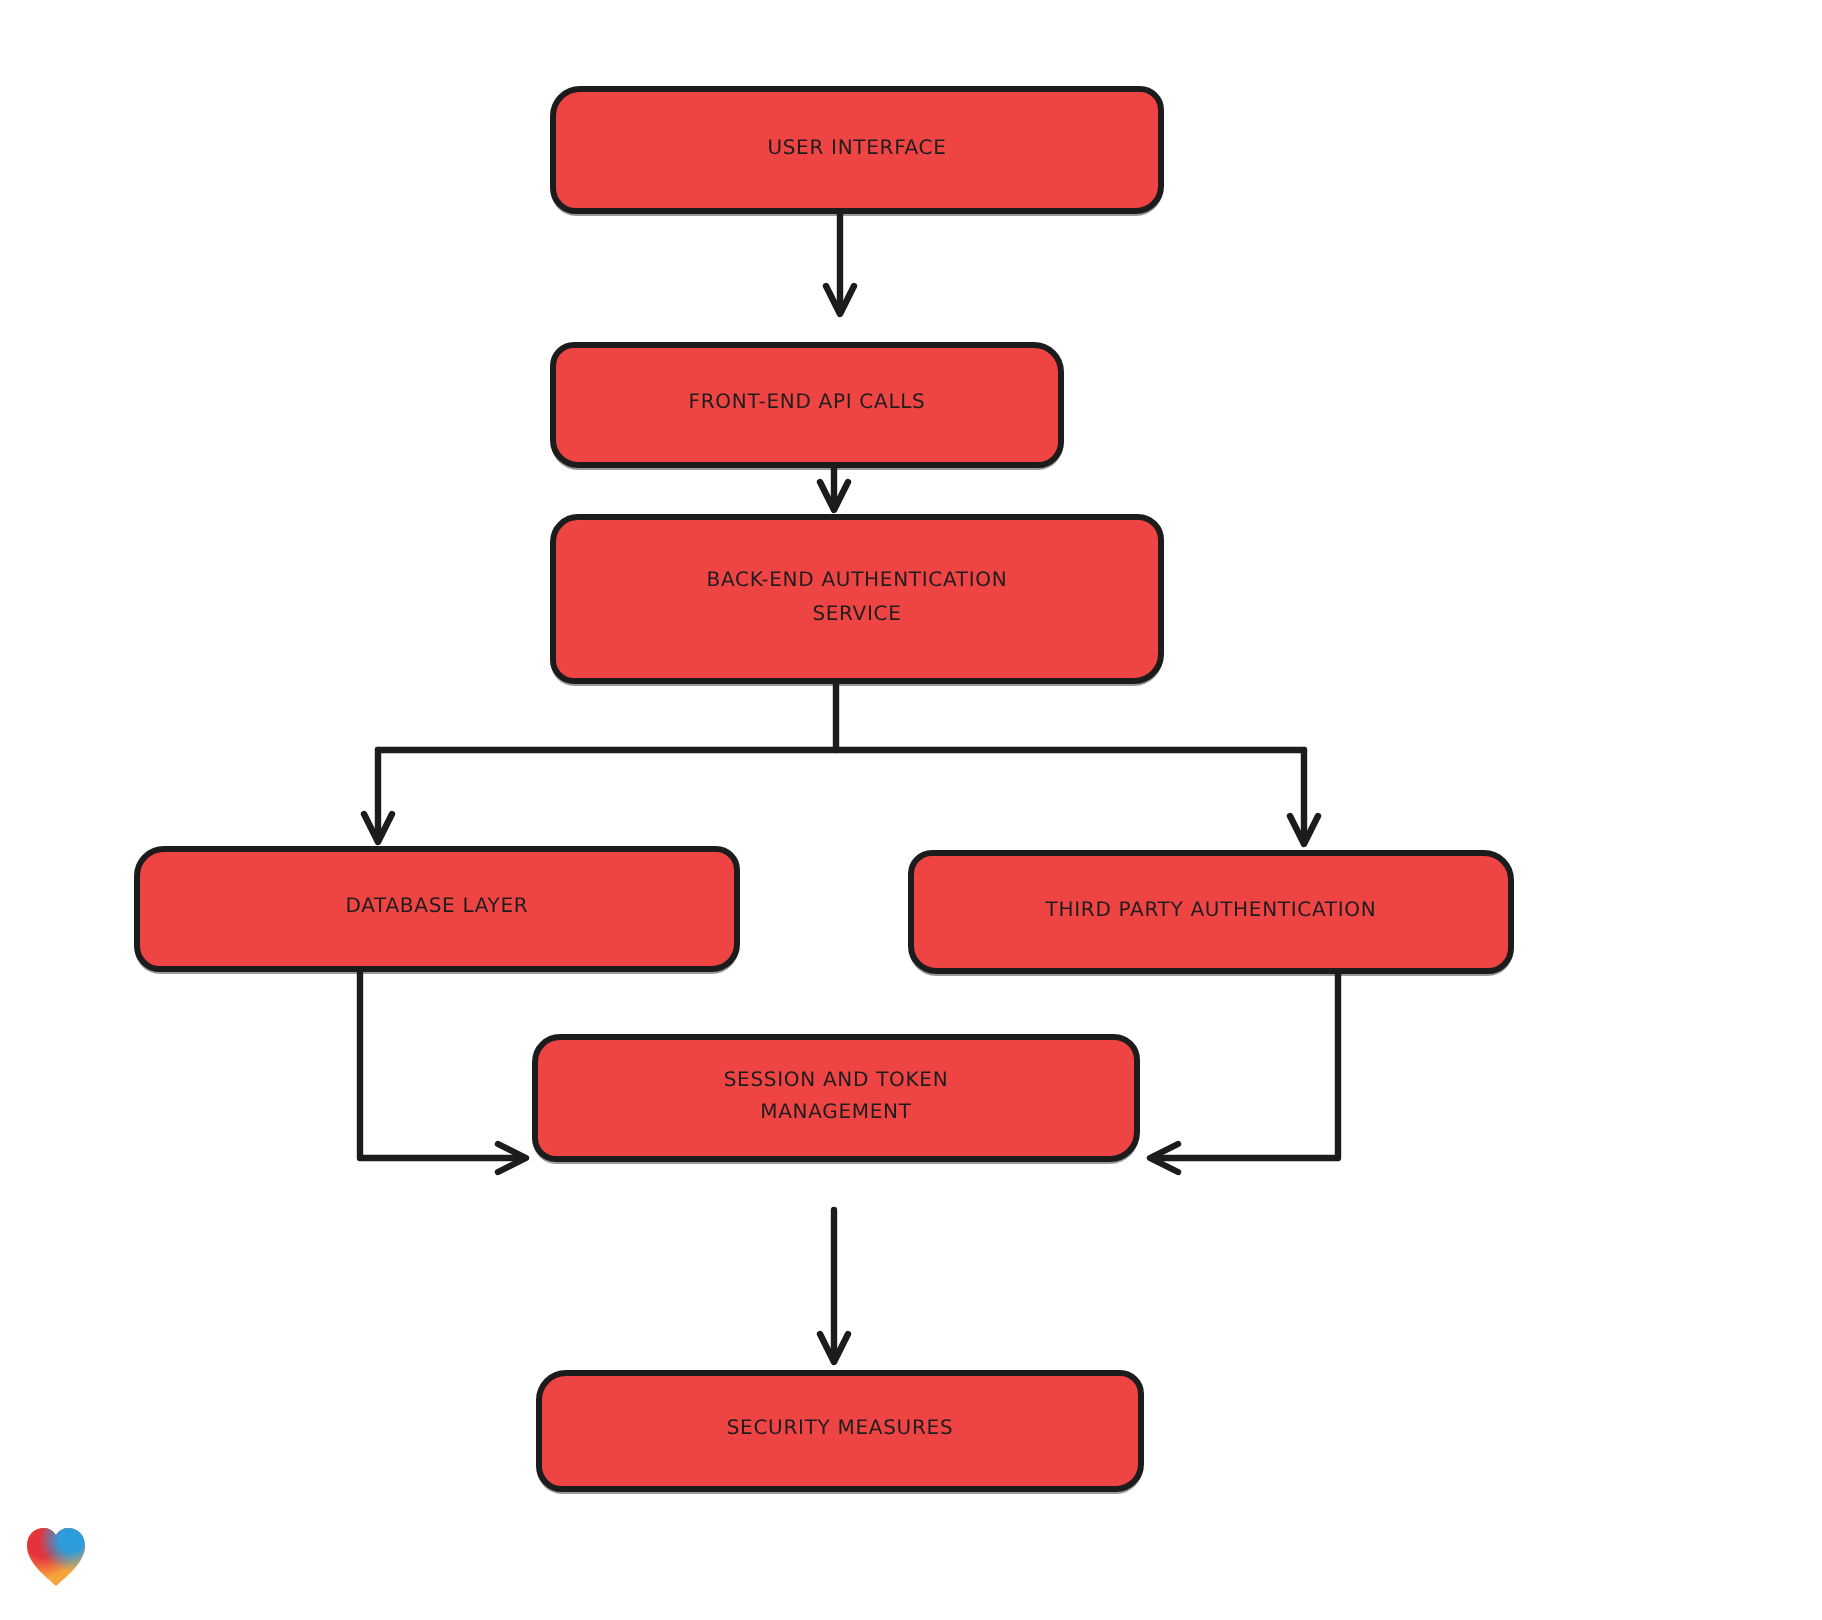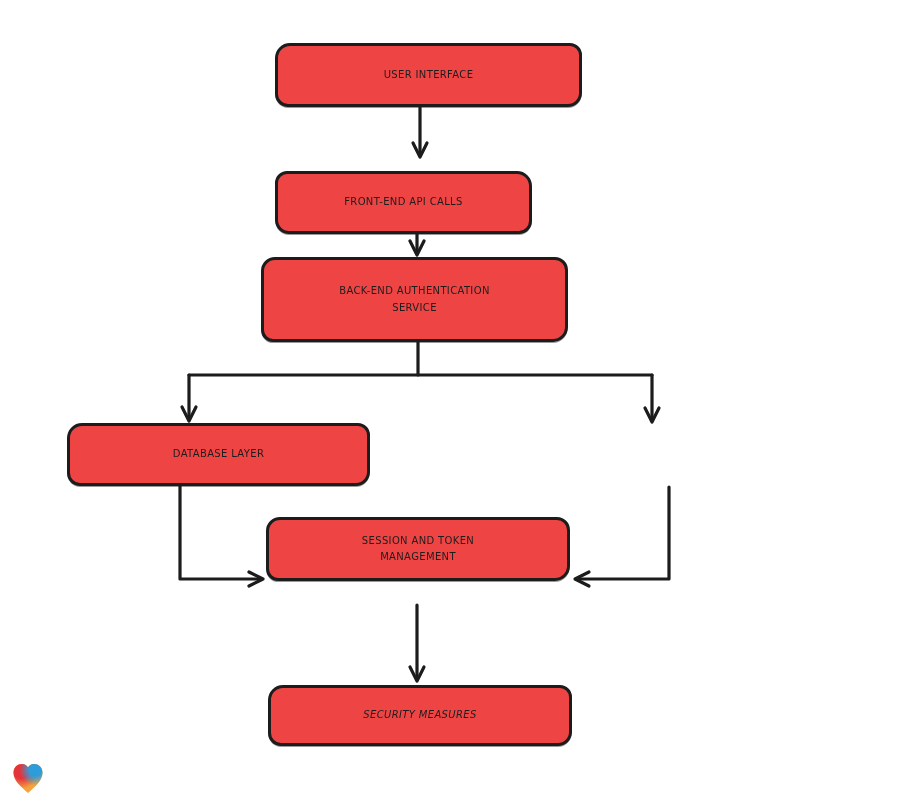--- a/index.html
+++ b/index.html
@@ -90,30 +90,31 @@
     <g>
       <path d="M417 605 V677"></path>
       <path d="M410 667 L417 681 L424 667"></path>
     </g>
   </svg>
 
   <div class="node r1" style="left:275px; top:43px;  width:307px; height:64px;">USER INTERFACE</div>
 
   <div class="node r2" style="left:275px; top:159px; width:257px; height:63px;margin-top:12px;">FRONT-END API CALLS</div>
 
-  <div class="node r3" style="left:261px; top:257px; width:307px; height:85px;">BACK-END AUTHENTICATION
+  <div class="node r3" style="left:275px; top:257px; width:307px; height:85px;">BACK-END AUTHENTICATION
 SERVICE</div>
 
   <div class="node r1" style="left:67px;  top:423px; width:303px; height:63px;text-align:right;">DATABASE LAYER</div>
 
+  <div class="node r2" style="left:454px; top:425px; width:303px; height:62px;">THIRD PARTY AUTHENTICATION</div>
 
   <div class="node r3" style="left:266px; top:517px; width:304px; height:64px;">SESSION AND TOKEN
 MANAGEMENT</div>
 
-  <div class="node r1" style="left:268px; top:685px; width:304px; height:61px;font-style:italic;">SECURITY MEASURES</div>
+  <div class="node r1" style="left:268px; top:685px; width:304px; height:61px;">SECURITY MEASURES</div>
 
   <div class="logo">
     <svg viewBox="0 0 36 36" width="36" height="36" aria-hidden="true">
       <defs>
         <radialGradient id="gRed" cx="0.26" cy="0.24" r="0.62">
           <stop offset="0" stop-color="#e5333c"></stop>
           <stop offset="0.42" stop-color="#e5333c"></stop>
           <stop offset="1" stop-color="#e5333c" stop-opacity="0"></stop>
         </radialGradient>
         <radialGradient id="gTeal" cx="0.56" cy="0.16" r="0.38">

